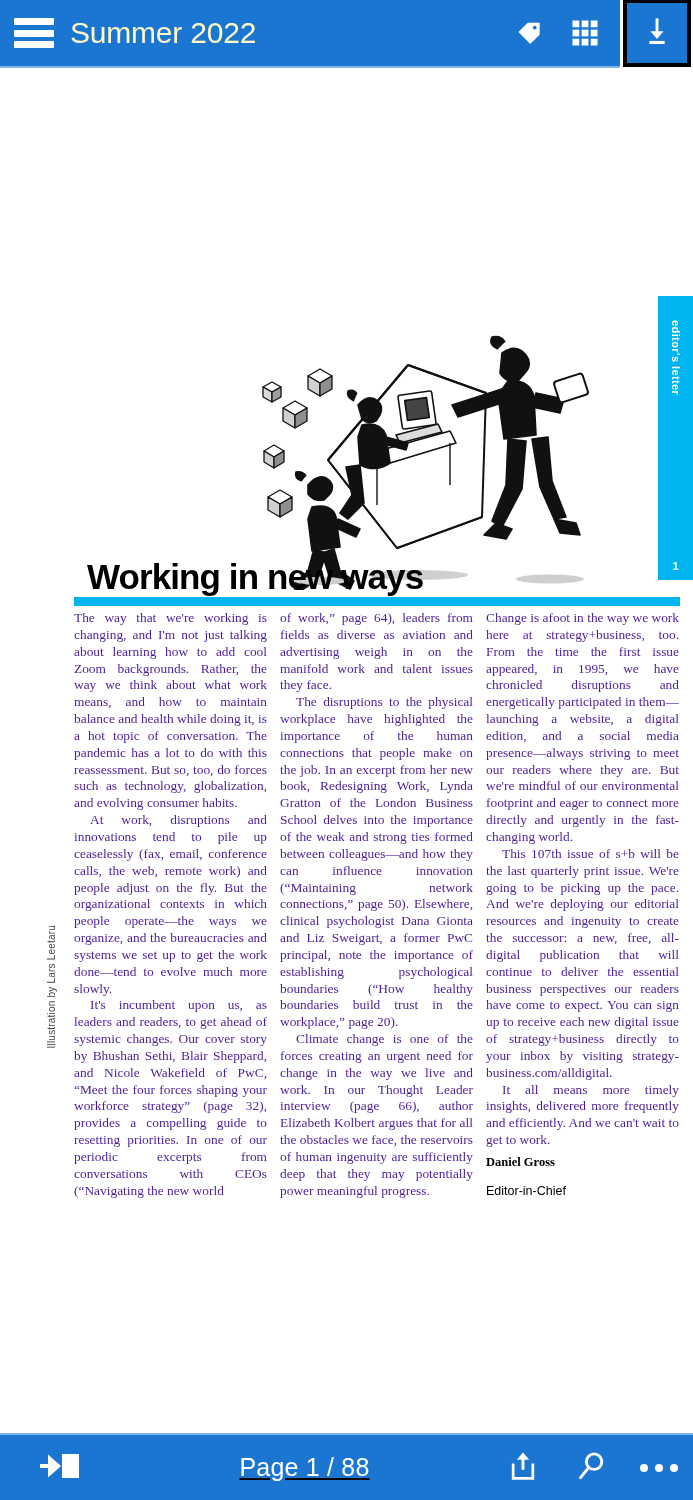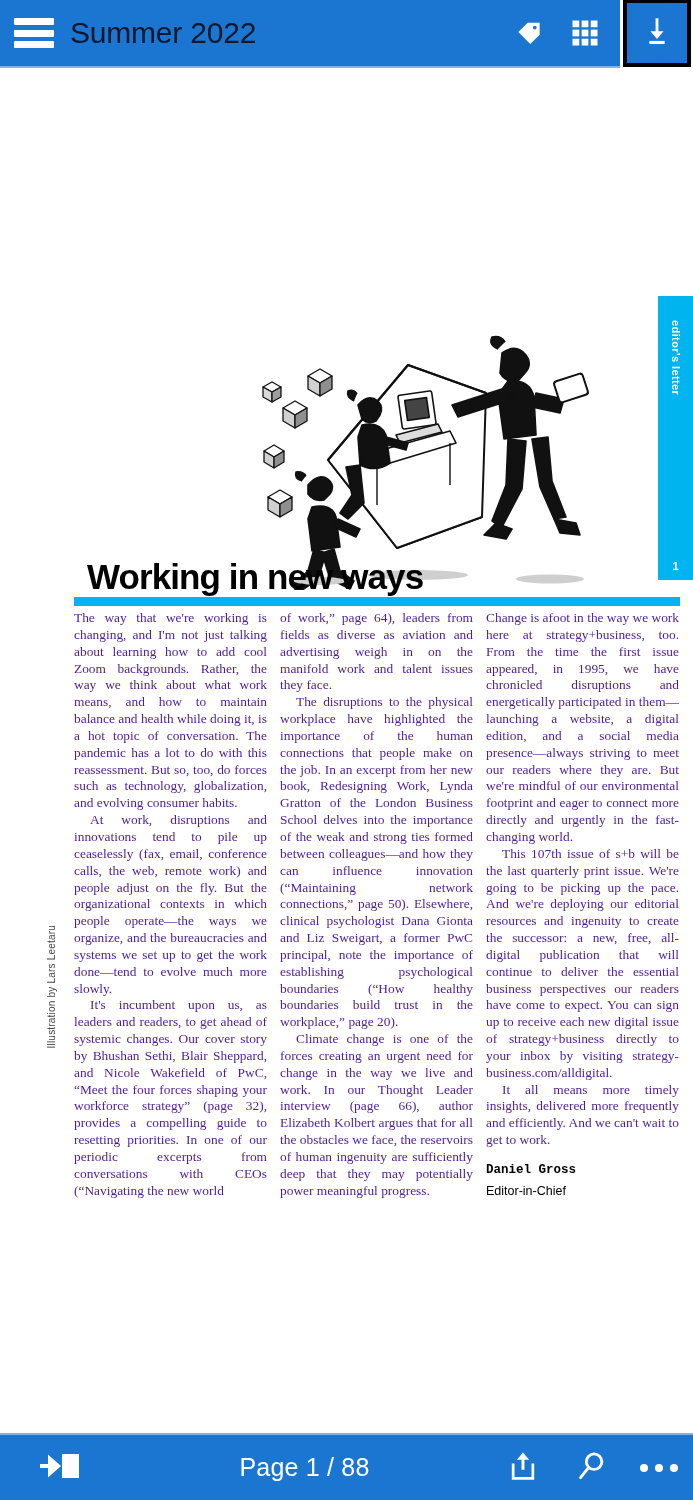--- a/index.html
+++ b/index.html
@@ -18,21 +18,21 @@
     display: flex; align-items: center;
     border-bottom: 2px solid #7fb4e8;
   }
   .hamburger {
     width: 40px; height: 30px; margin-left: 14px; margin-right: 16px;
     display: flex; flex-direction: column; justify-content: space-between;
     cursor: pointer;
   }
   .hamburger span { display: block; height: 7px; background: #fff; border-radius: 1px; }
   .app-title {
-    color: #0f172a; font-size: 30px; font-weight: 400;
+    color: #fef9c3; font-size: 30px; font-weight: 400;
     letter-spacing: -0.2px; white-space: nowrap;
     font-family: "Liberation Sans", sans-serif;
   }
   .topbar-actions {
     margin-left: auto; display: flex; align-items: center; height: 68px;
   }
   .tb-btn {
     width: 56px; height: 68px; display: flex; align-items: center; justify-content: center;
     cursor: pointer;
   }
@@ -91,42 +91,42 @@
   }
   .col { width: 193px; }
   .col p {
     font-family: "Liberation Serif", serif;
     font-size: 13.4px; line-height: 16.85px; color: #4c1d95;
     text-align: justify; text-justify: inter-word;
     hyphens: auto; -webkit-hyphens: auto;
   }
   .col p + p { text-indent: 16px; }
   .sig-name {
-    font-family: Liberation Mono, monospace;
-    font-size: 12.5px; font-weight: 700; color: #000; margin-top: 14px;
+    font-family: Liberation Serif, serif;
+    font-size: 12.5px; font-weight: 700; color: #000; margin-top: 6px;
   }
   .sig-role {
     font-family: "Liberation Sans", sans-serif;
-    font-size: 12.5px; font-weight: 400; color: #000; margin-top: 7px;
+    font-size: 12.5px; font-weight: 400; color: #000; margin-top: 14px;
   }
 
   
   .credit {
     position: absolute; left: 46px; top: 855px;
     writing-mode: vertical-rl; transform: rotate(180deg);
     font-family: "Liberation Sans", sans-serif;
     font-size: 10px; color: #444; letter-spacing: 0.2px;
   }
 
   
   .bottombar {
     position: absolute; left: 0; bottom: 0; width: 693px; height: 67px;
     background: #1b76d2;
     border-top: 2px solid #7fb4e8;
-    display: flex; align-items: center;
+    display: flex; align-items: center; text-decoration: underline;
   }
   .bb-left { width: 120px; display: flex; align-items: center; justify-content: center; cursor: pointer; }
   .bb-page {
     flex: 1; text-align: center; color: #fff; font-size: 25px; font-weight: 400;
     letter-spacing: 0.2px;
   }
   .bb-right { display: flex; align-items: center; }
   .bb-btn { width: 68px; height: 67px; display: flex; align-items: center; justify-content: center; cursor: pointer; }
   .dots { display: flex; gap: 7px; }
   .dots i { width: 8px; height: 8px; border-radius: 50%; background: #fff; display: block; }

